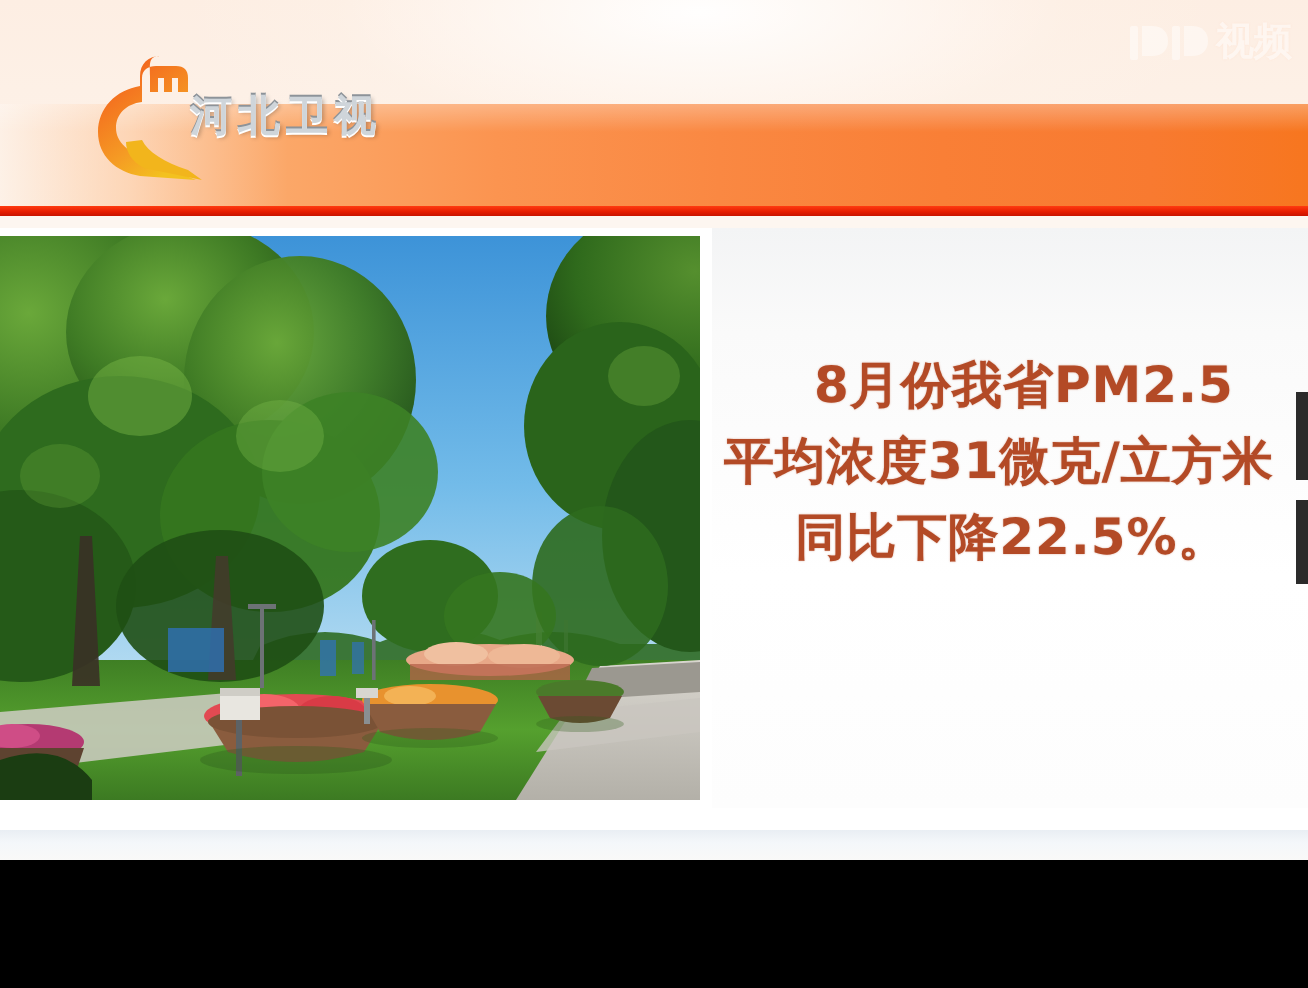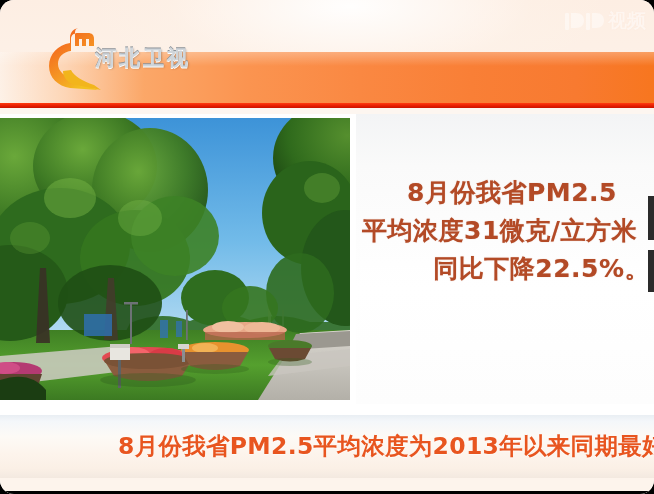--- a/index.html
+++ b/index.html
@@ -7,24 +7,23 @@
     padding: 0;
     background: #000;
   }
   body {
     font-family: "DejaVu Sans", "Liberation Sans", sans-serif;
   }
 
   #screen {
     position: relative;
     width: 654px;
-    height: 494px;
+    height: 430px;
     overflow: hidden;
     background: #ffffff;
-    border-radius: 14px;
   }
 
   
   .header-bg {
     position: absolute;
     left: 0; top: 0;
     width: 654px; height: 112px;
     background:
       radial-gradient(ellipse 260px 90px at 350px 6px, rgba(255,255,255,0.95) 0%, rgba(255,246,238,0.2) 70%, rgba(255,246,238,0) 100%),
       linear-gradient(180deg, #fdeee3 0%, #fdf0e6 40%, #fdf3ea 100%);
@@ -130,21 +129,21 @@
     color: #b34a26;
     font-weight: bold;
     font-size: 25px;
     line-height: 38px;
     letter-spacing: 0.5px;
     white-space: nowrap;
     text-shadow: 0 0 1px rgba(179,74,38,0.45);
   }
   .hl-1 { text-align: center; padding-left: 14px; }
   .hl-2 { text-align: left; padding-left: 2px; }
-  .hl-3 { text-align: right; padding-left: 2px; }
+  .hl-3 { text-align: center; padding-left: 2px; }
 
   
   .edge-strip {
     position: absolute;
     right: 0;
     width: 6px;
     background: #2b2b2b;
   }
   .edge-strip.s1 { top: 196px; height: 44px; }
   .edge-strip.s2 { top: 250px; height: 42px; }

